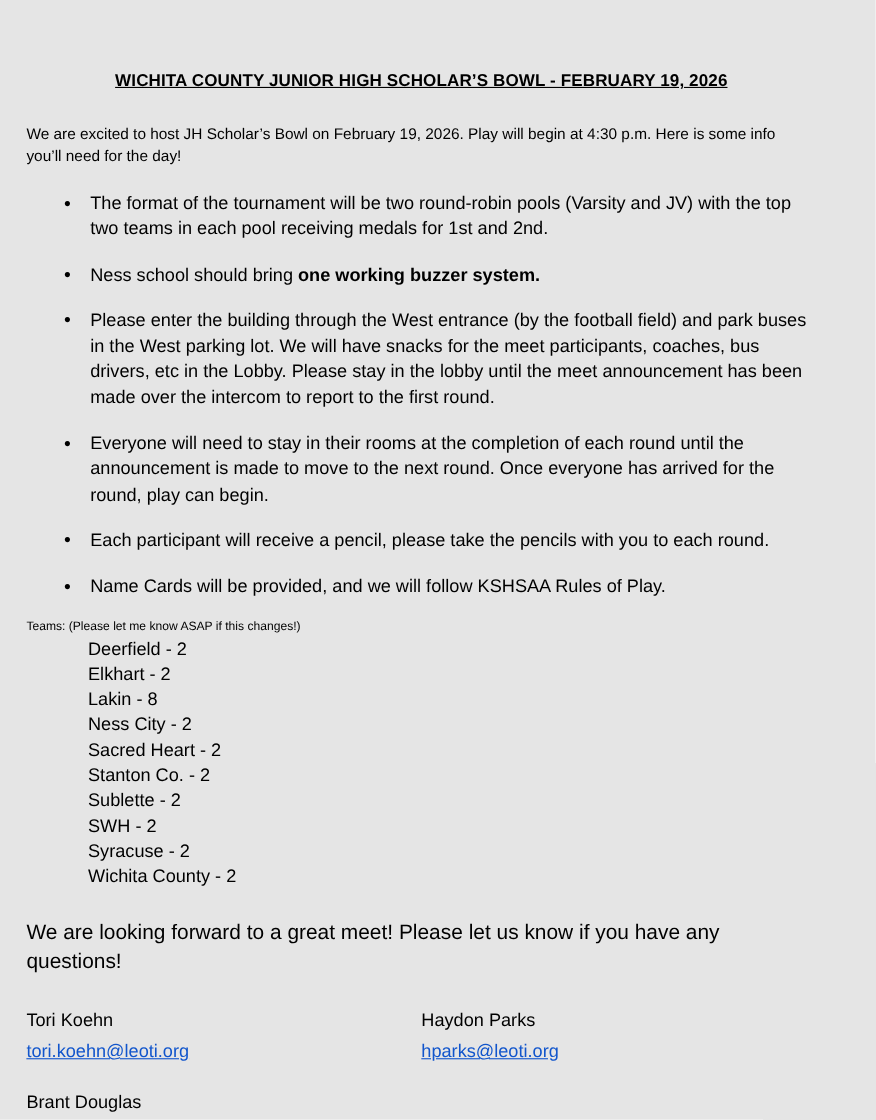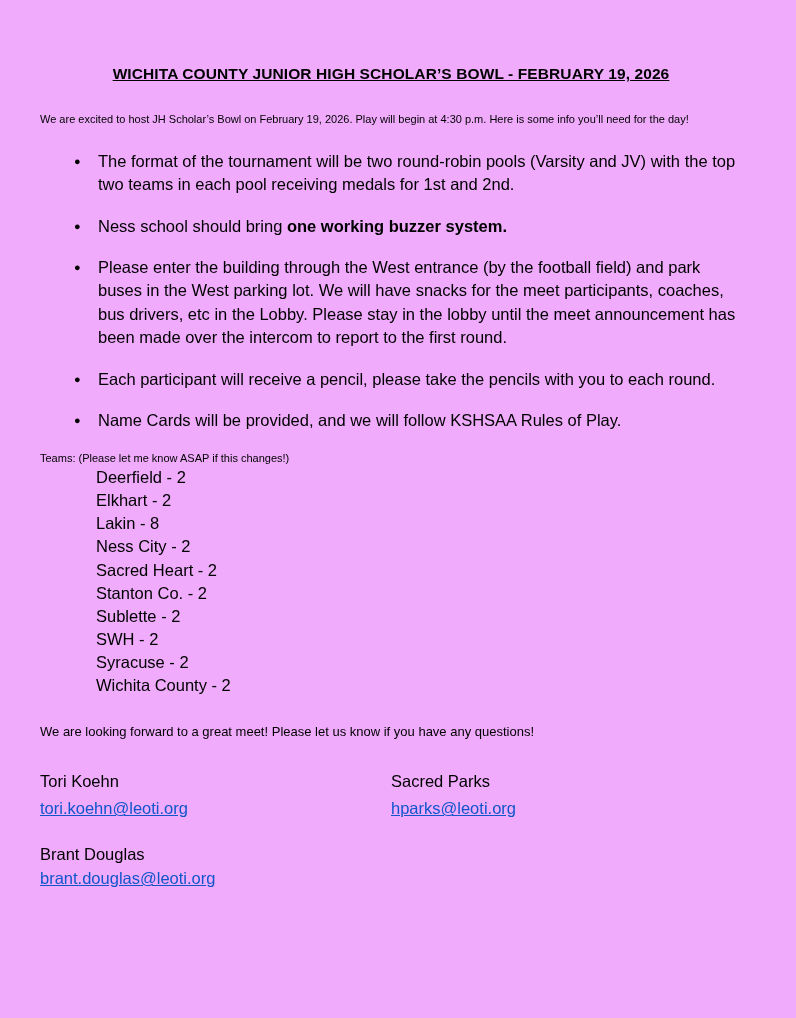--- a/index.html
+++ b/index.html
@@ -12,35 +12,35 @@
     height: 1018px;
     font-family: "Liberation Sans", sans-serif;
     color: #000000;
     position: relative;
     overflow: hidden;
   }
   .page {
     box-sizing: border-box;
     width: 796px;
     height: 1018px;
-    padding: 56px 54px 0 40px;
-    background: #f0abfc;
+    padding: 56px 54px 0 24px;
+    background: #e5e5e5;
   }
   .doc-title {
     text-align: center;
     font-size: 15.5px;
     font-weight: bold;
     text-decoration: underline;
     letter-spacing: 0.1px;
     margin: 8px 0 0 0;
     line-height: 1.3;
   }
   .intro {
     margin-top: 28px;
-    font-size: 11px;
+    font-size: 14px;
     line-height: 1.42;
     max-width: 690px;
   }
   ul.bullets {
     margin: 22px 0 0 0;
     padding-left: 34px;
     list-style: none;
   }
   ul.bullets li {
     position: relative;
@@ -67,21 +67,21 @@
     margin: 0;
     padding: 0 0 0 56px;
     list-style: none;
   }
   .teams-list li {
     font-size: 16.5px;
     line-height: 1.4;
   }
   .closing {
     margin-top: 26px;
-    font-size: 13px;
+    font-size: 19px;
     line-height: 1.42;
   }
   .contacts {
     margin-top: 28px;
   }
   .contact-row {
     display: flex;
     margin-bottom: 4px;
     align-items: flex-end;
   }
@@ -119,20 +119,23 @@
     <li>
       <span>The format of the tournament will be two round-robin pools (Varsity and JV) with the top two teams in each pool receiving medals for 1st and 2nd.</span><b></b><span></span>
     </li>
     <li>
       <span>Ness school should bring </span><b>one working buzzer system.</b><span></span>
     </li>
     <li>
       <span>Please enter the building through the West entrance (by the football field) and park buses in the West parking lot.  We will have snacks for the meet participants, coaches, bus drivers, etc in the Lobby.  Please stay in the lobby until the meet announcement has been made over the intercom to report to the first round.</span><b></b><span></span>
     </li>
     <li>
+      <span>Everyone will need to stay in their rooms at the completion of each round until the announcement is made to move to the next round.  Once everyone has arrived for the round, play can begin.</span><b></b><span></span>
+    </li>
+    <li>
       <span>Each participant will receive a pencil, please take the pencils with you to each round.</span><b></b><span></span>
     </li>
     <li>
       <span>Name Cards will be provided, and we will follow KSHSAA Rules of Play.</span><b></b><span></span>
     </li>
   </ul>
 
   <div class="teams-header">Teams:  (Please let me know ASAP if this changes!)</div>
 
   <ul class="teams-list">
@@ -146,21 +149,21 @@
     <li>SWH - 2</li>
     <li>Syracuse - 2</li>
     <li>Wichita County - 2</li>
   </ul>
 
   <div class="closing">We are looking forward to a great meet!  Please let us know if you have any questions!</div>
 
   <div class="contacts">
     <div class="contact-row">
       <div class="contact-col contact-name">Tori Koehn</div>
-      <div class="contact-col contact-name">Sacred Parks</div>
+      <div class="contact-col contact-name">Haydon Parks</div>
     </div>
     <div class="contact-row">
       <div class="contact-col">
         <a class="contact-email" href="#">tori.koehn@leoti.org</a>
       </div>
       <div class="contact-col">
         <a class="contact-email" href="#">hparks@leoti.org</a>
       </div>
     </div>
 

